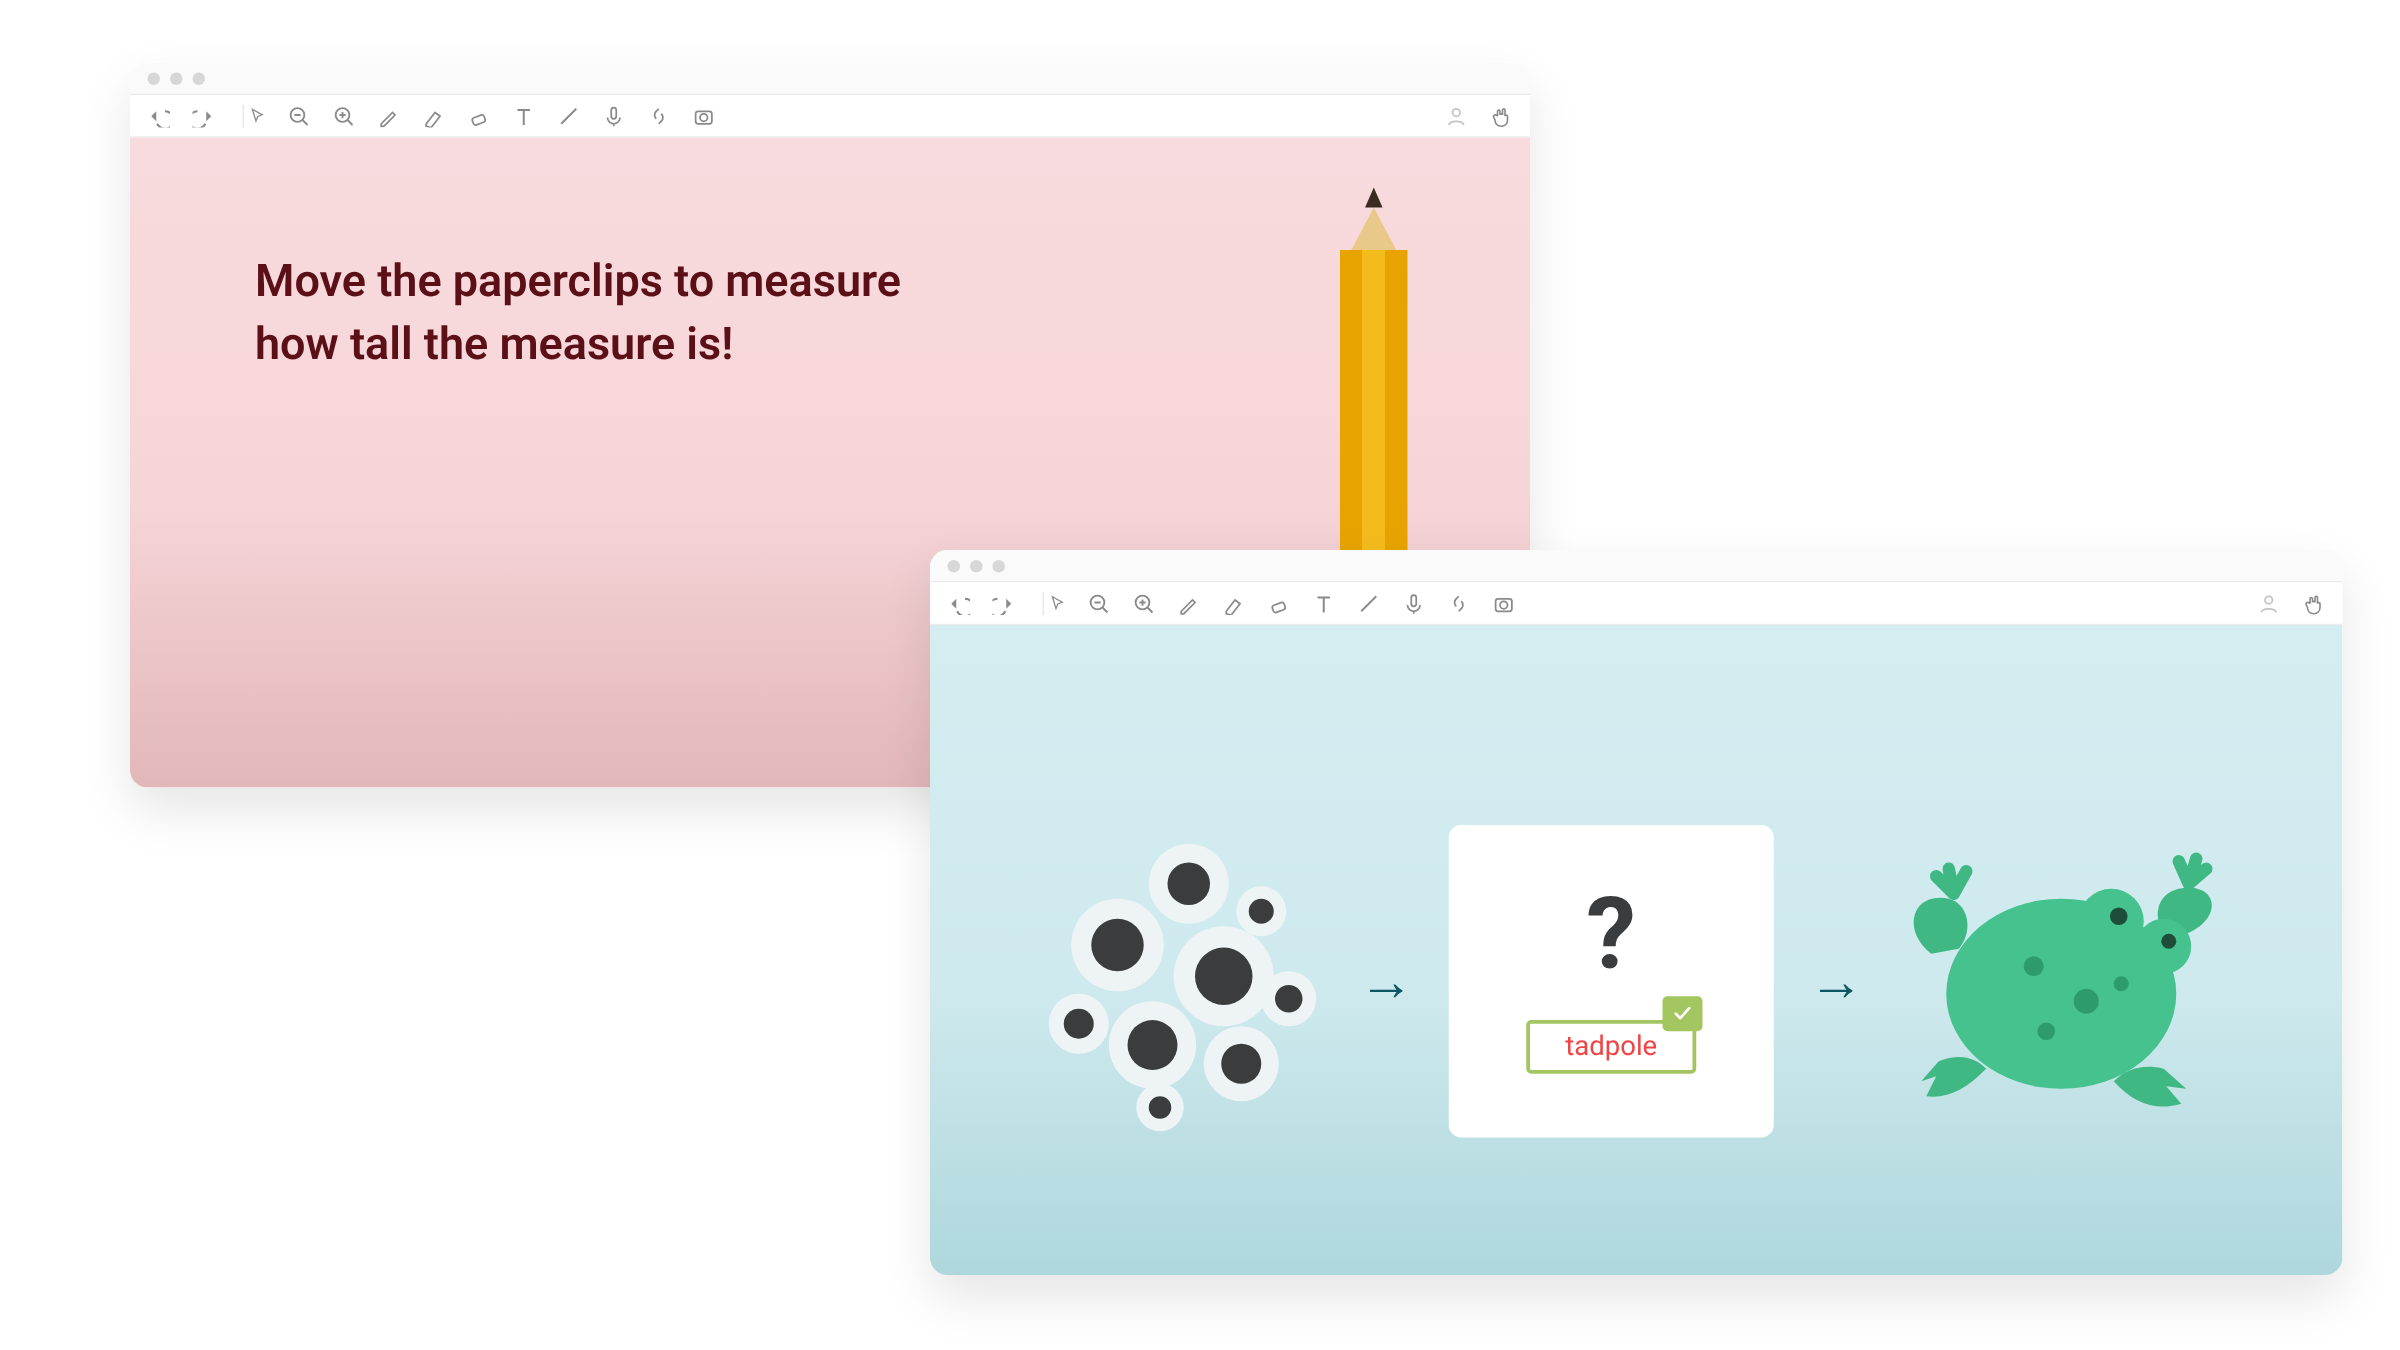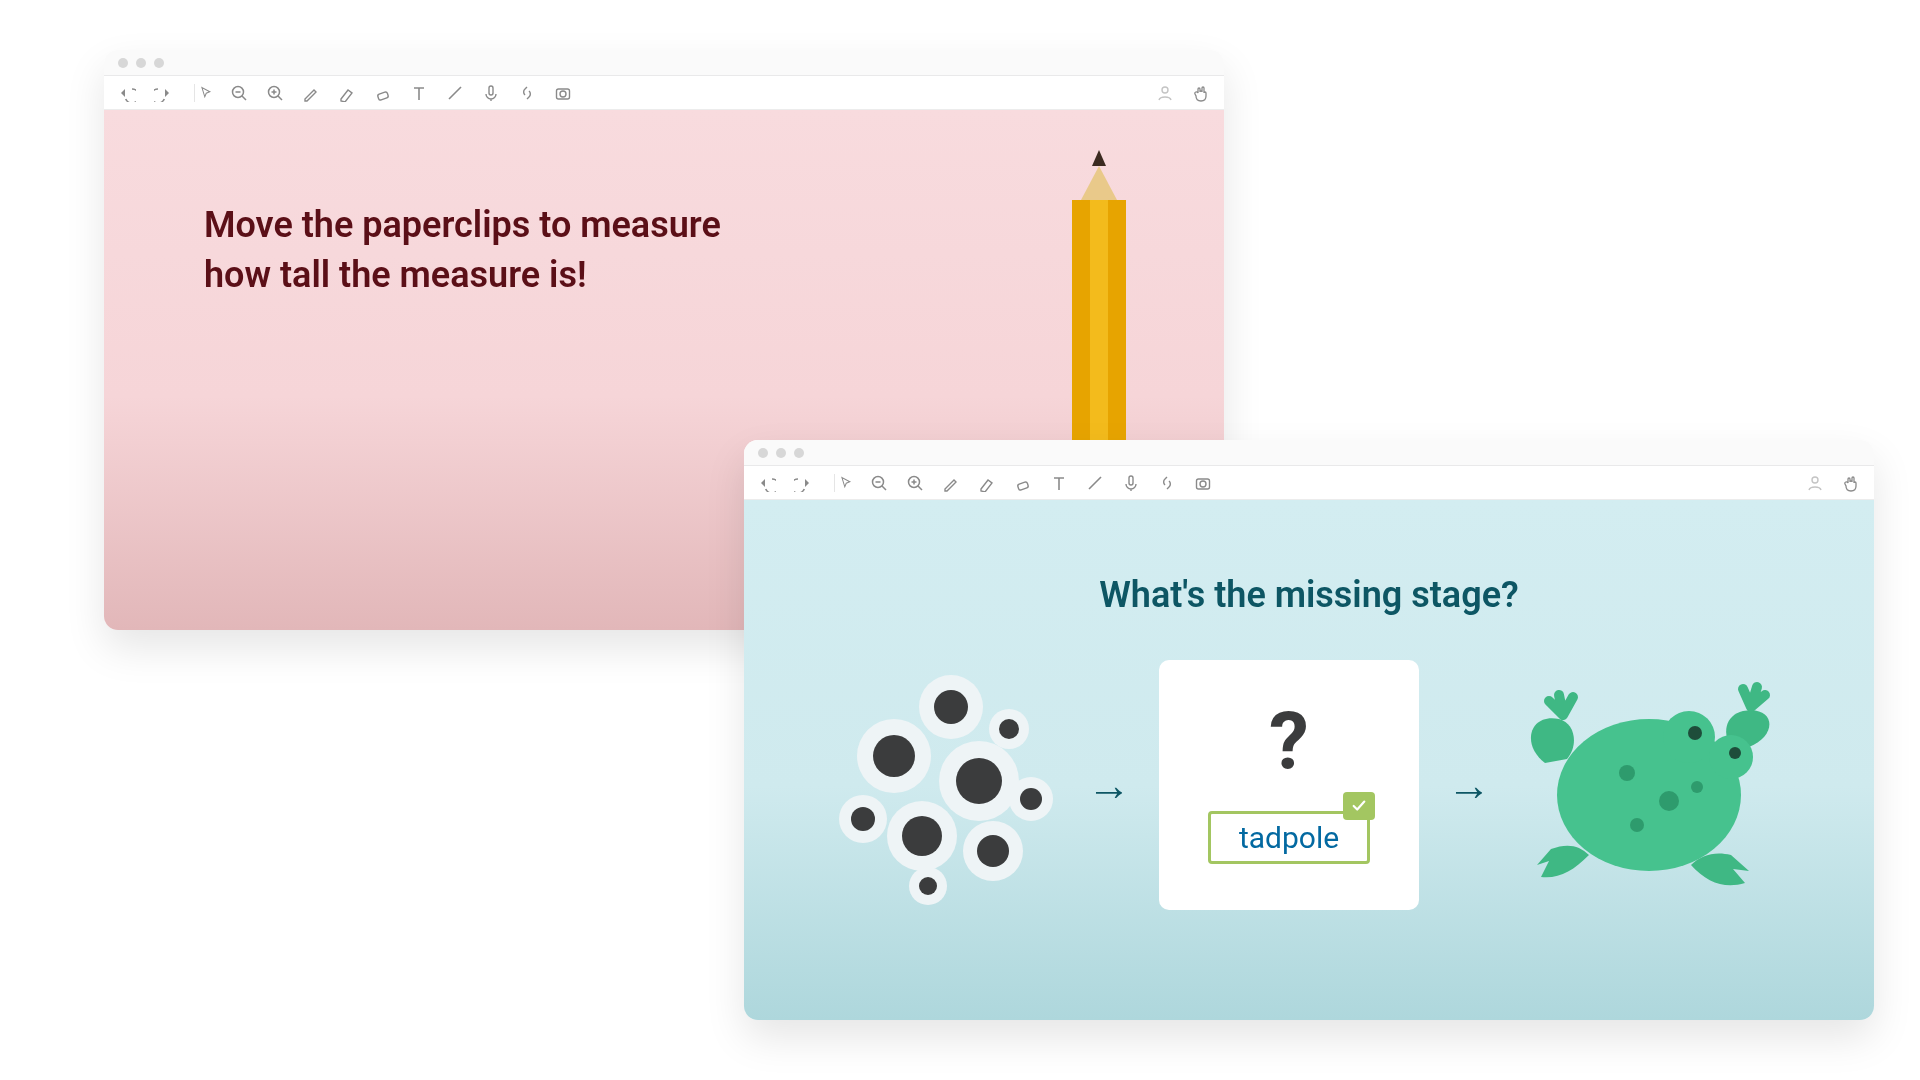--- a/index.html
+++ b/index.html
@@ -108,21 +108,21 @@
   .egg span{ display:block; border-radius:50%; background:#3b3c3d; }
   .card {
     width: 260px; height: 250px; background:#fff; border-radius:10px; position:relative;
     display:flex; flex-direction:column; align-items:center; justify-content:center; gap:22px;
     padding-bottom:12px;
   }
   .qmark { font-size: 80px; font-weight: 700; color:#3b3c3d; }
   .answer-box {
     position: relative;
     border: 3px solid #a3c661; border-radius:4px; padding: 6px 28px;
-    font-size: 30px; color:#0369a1; background:#fff;
+    font-size: 22px; color:#ef4444; background:#fff;
   }
   .checkbadge {
     position:absolute; right:-8px; top:-22px; width:32px; height:28px;
     background:#a3c661; border-radius:4px;
     display:flex; align-items:center; justify-content:center;
   }
   .checkbadge svg { width:16px; height:16px; stroke:#fff; }
   .frog { width: 260px; height: 220px; }
 </style>
 </head>
@@ -388,21 +388,20 @@
             <use href="#i-user"></use>
           </svg>
         </span>
     <span class="tool">
           <svg viewBox="0 0 18 18">
             <use href="#i-hand"></use>
           </svg>
         </span>
   </div>
   <div class="canvas">
-    <div class="prompt2">What's the missing stage?</div>
     <div class="flow">
 
       <div class="eggs">
         <div class="egg" style="left:80px;top:0;width:64px;height:64px">
               <span style="width:34px;height:34px"></span>
             </div>
         <div class="egg" style="left:18px;top:44px;width:74px;height:74px">
               <span style="width:42px;height:42px"></span>
             </div>
         <div class="egg" style="left:150px;top:34px;width:40px;height:40px">

